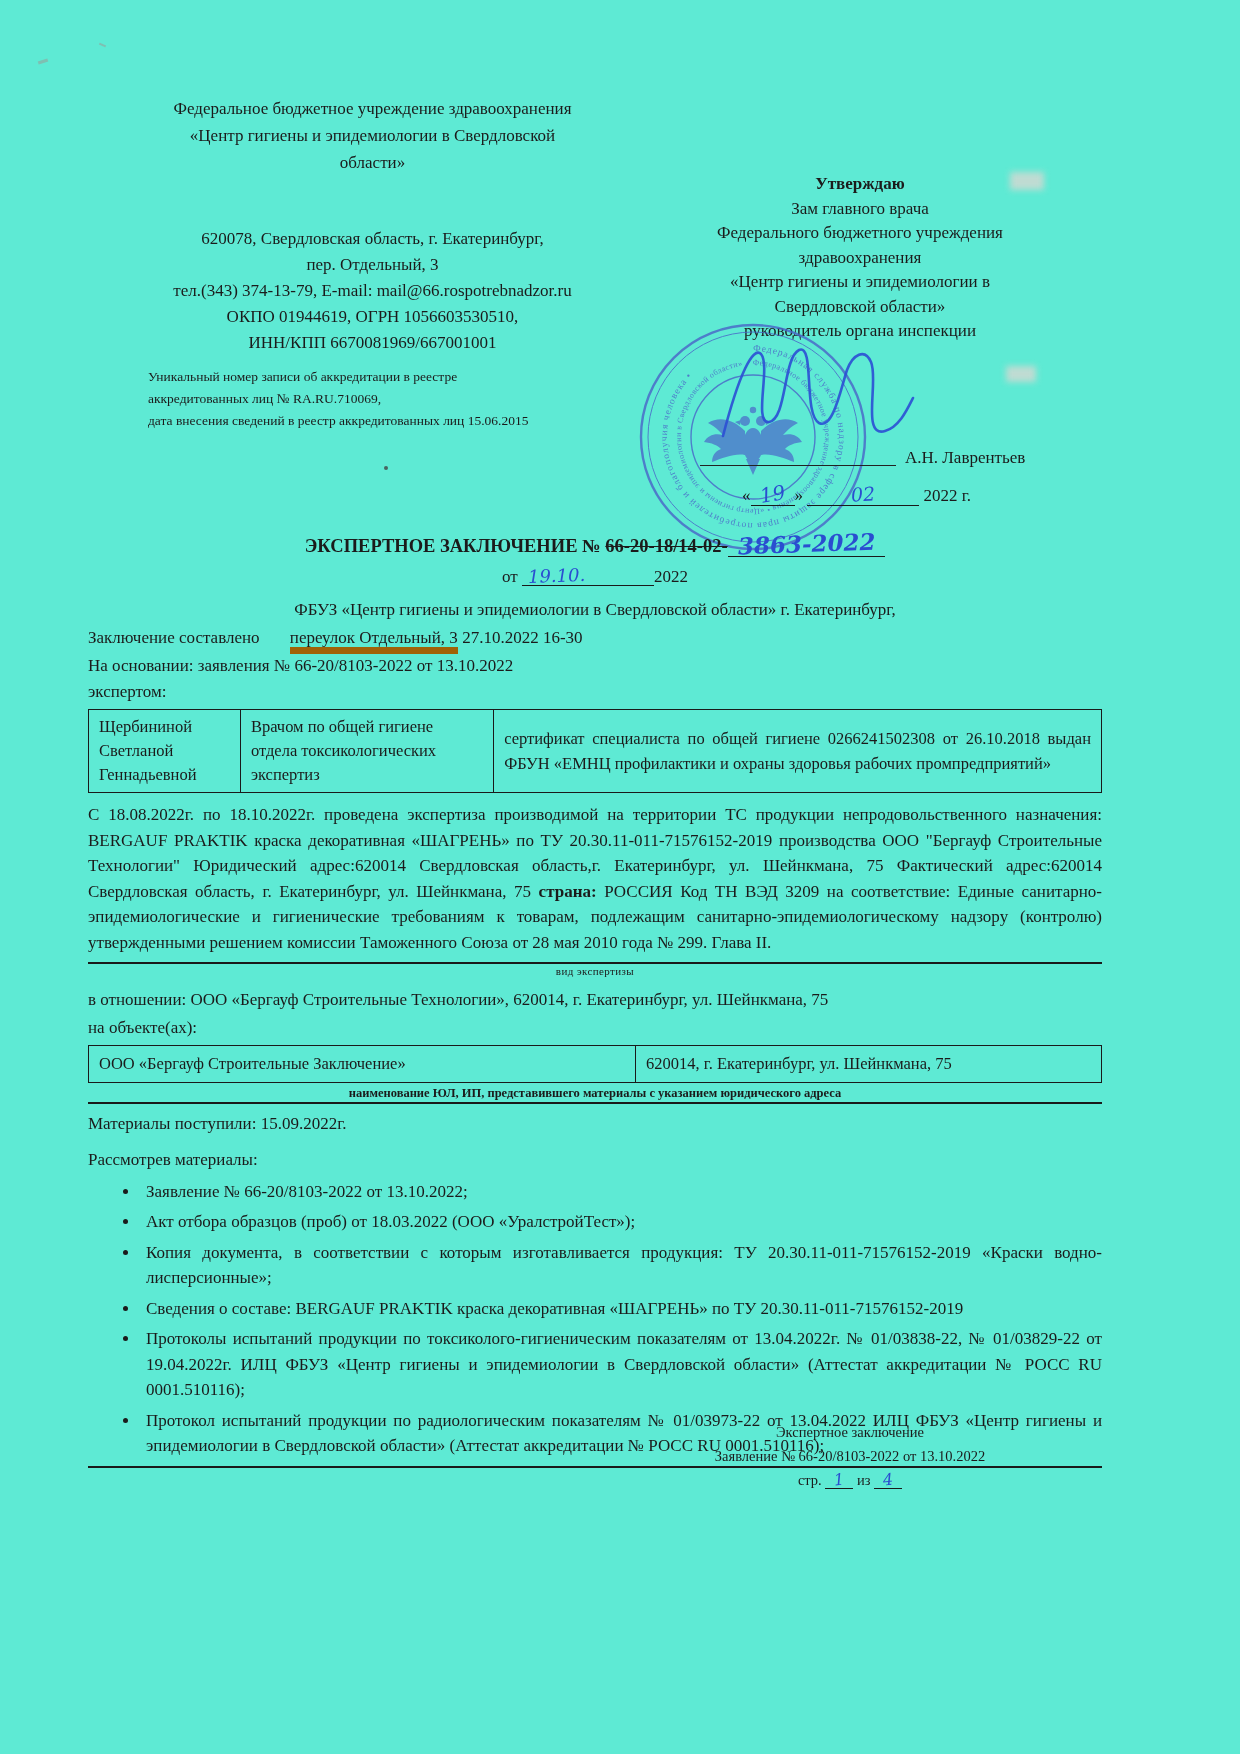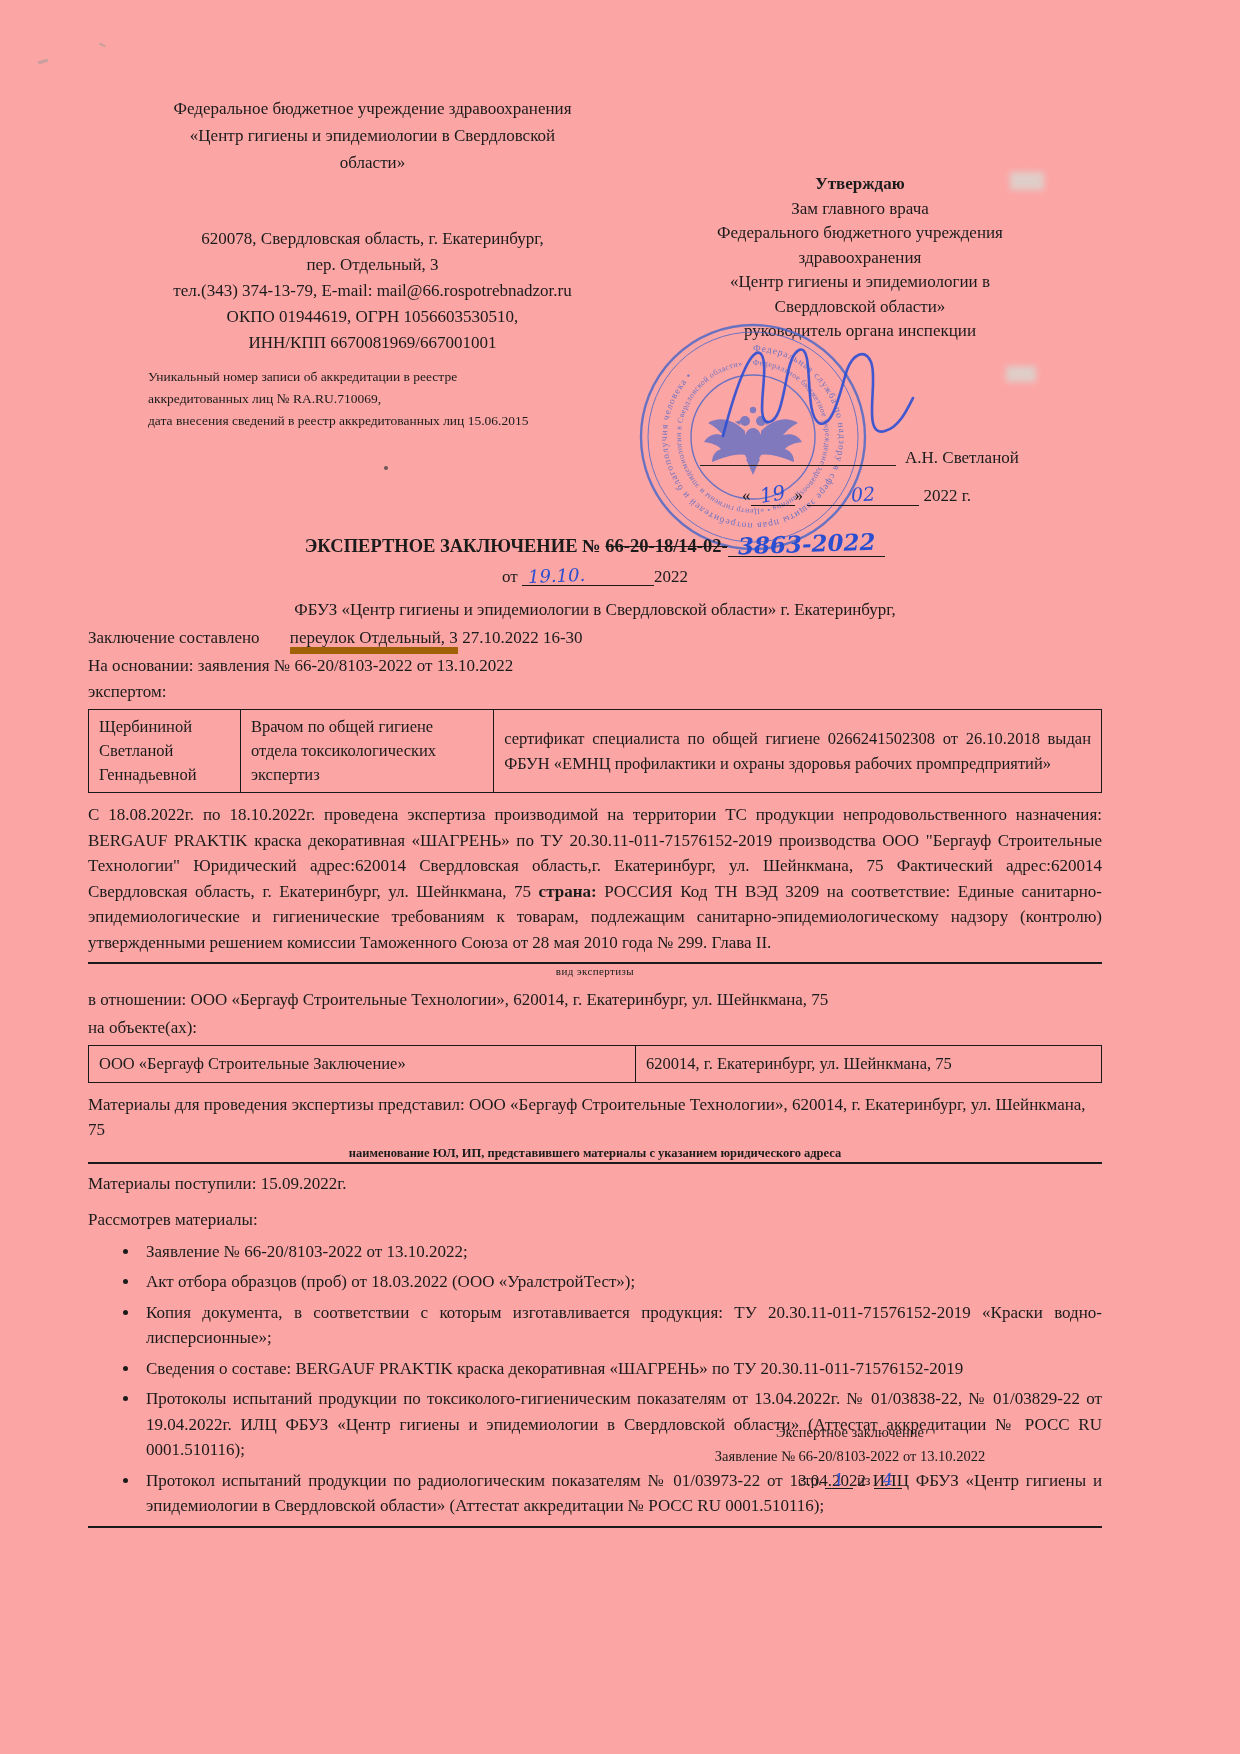--- a/index.html
+++ b/index.html
@@ -6,21 +6,21 @@
   html,body { width: 1240px; }
   body {
     font-family: "Liberation Serif", "DejaVu Serif", serif;
     color: #1b1b1b;
     background: #e9e9e6;
   }
   .page {
     position: relative;
     width: 1240px;
     height: 1754px;
-    background: #fca5a5;
+    background: #5eead4;
     overflow: hidden;
   }
   .preline { white-space: pre-line; }
 
   
   .org-name {
     position: absolute; left: 95px; top: 95px; width: 555px;
     font-size: 17px; line-height: 27px; text-align: center;
   }
   .approve {
@@ -178,21 +178,21 @@
     </g>
   </svg>
 
   <svg class="sig-svg" width="230" height="175" viewBox="0 0 230 175">
     <path d="M28,118 C44,56 58,28 66,36 C76,48 58,106 74,104 C92,101 88,40 104,32
              C120,25 108,96 124,105 C138,112 146,70 152,52 C158,36 170,30 176,44
              C184,62 166,120 190,113 C204,109 212,92 218,80" fill="none" stroke="#2b4fd4" stroke-width="2.6" opacity=".9" stroke-linecap="round"></path>
   </svg>
 
   <div class="sign-line"></div>
-  <div class="signer-name">А.Н. Светланой</div>
+  <div class="signer-name">А.Н. Лаврентьев</div>
 
   <div class="date-row">
     <span>«</span><span class="blank w40"><span class="hw hw-day">19</span></span><span>»</span>
     <span class="blank w110"><span class="hw hw-month">02</span></span>
     <span>2022 г.</span>
   </div>
 
   <div class="main">
 
     <div class="doc-title">
@@ -240,21 +240,20 @@
 
     <table class="grid">
       <tbody>
           <tr>
         <td class="col-obj">ООО «Бергауф Строительные Заключение»</td>
         <td class="col-addr">620014, г. Екатеринбург, ул. Шейнкмана, 75</td>
       </tr>
     </tbody>
       </table>
 
-    <div class="provided">Материалы для проведения экспертизы представил: ООО «Бергауф Строительные Технологии»,  620014, г. Екатеринбург, ул. Шейнкмана, 75</div>
     <div class="provider-wrap">
       <div class="provider-caption">наименование ЮЛ, ИП, представившего материалы с указанием юридического адреса</div>
     </div>
 
     <div class="received">Материалы поступили: 15.09.2022г.</div>
     <div class="considered">Рассмотрев материалы:</div>
 
     <ul class="materials">
       <li><span>Заявление № 66-20/8103-2022 от 13.10.2022;</span></li>
       <li><span>Акт отбора образцов (проб) от 18.03.2022 (ООО «УралстройТест»);</span></li>

